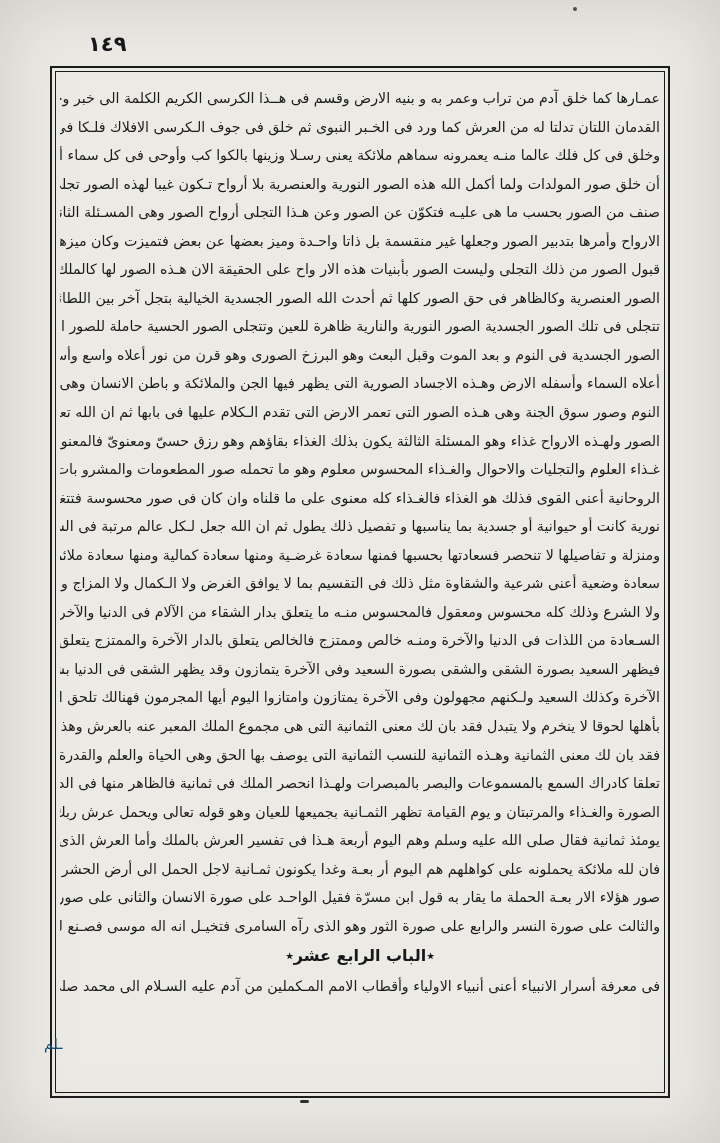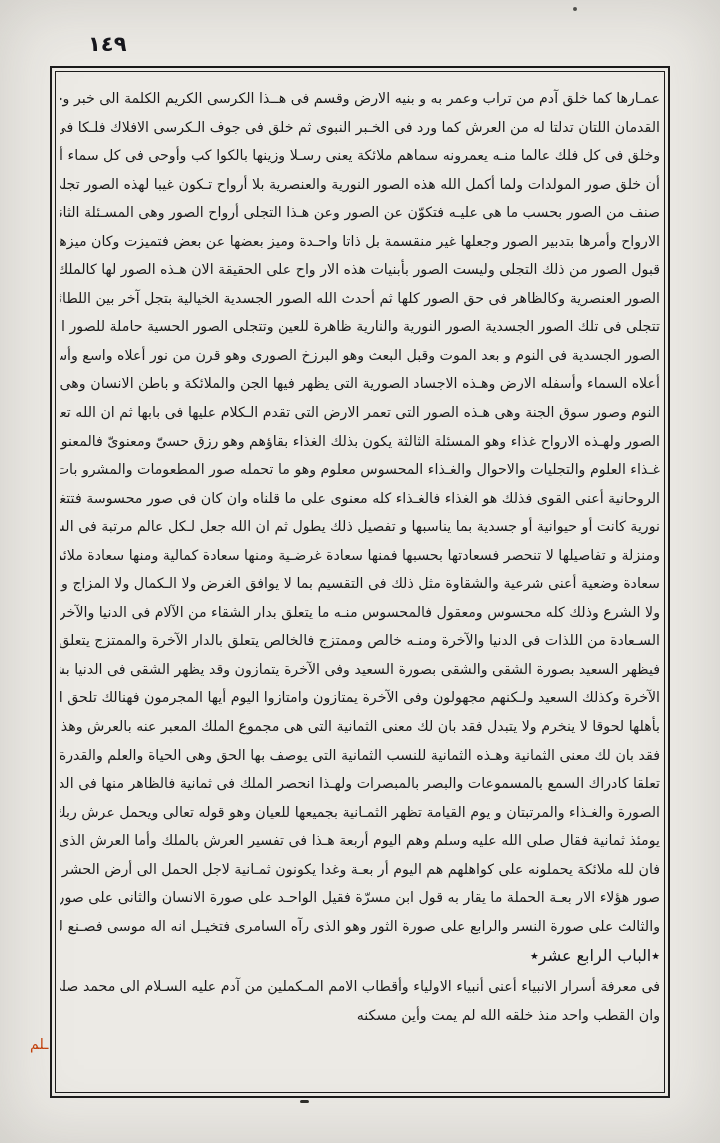--- a/index.html
+++ b/index.html
@@ -32,34 +32,34 @@
   }
   .line{
     height:28.55px;line-height:28.55px;font-size:14.2px;
     text-align:justify;text-align-last:justify;
     white-space:nowrap;overflow:hidden;
   }
   .line.center-last{
     text-align-last:center;
   }
   .heading{
-    height:32px;line-height:32px;text-align:right;
-    font-size:16px;font-weight:normal;color:#17171c;
+    height:32px;line-height:32px;text-align:center;
+    font-size:16px;font-weight:bold;color:#17171c;
   }
   .footer-line{
     height:28.6px;line-height:28.6px;font-size:14.2px;
     text-align:justify;text-align-last:justify;
     white-space:nowrap;overflow:hidden;
   }
   .footer-line.last{
     text-align-last:right;
   }
   .overflow-word{
-    position:absolute;left:30px;top:1030px;height:28.6px;line-height:28.6px;
-    font-size:14.2px;color:#c2410c;direction:rtl;z-index:5;
+    position:absolute;left:44px;top:1030px;height:28.6px;line-height:28.6px;
+    font-size:14.2px;color:#0c4a6e;direction:rtl;z-index:5;
     background:transparent;
   }
   .speck{position:absolute;background:#4a4a46;border-radius:50%;}
   .speck.s1{left:573px;top:7px;width:4px;height:4px;}
   .speck.s2{left:300px;top:1100px;width:9px;height:3px;border-radius:2px;background:#2c2c29;}
 </style>
 </head>
 <body>
 
 <div class="page">
@@ -98,21 +98,20 @@
     <div class="line">تعلقا كادراك السمع بالمسموعات والبصر بالمبصرات ولهـذا انحصر الملك فى ثمانية فالظاهر منها فى الدنيا أر بعـة</div>
     <div class="line">الصورة والغـذاء والمرتبتان و يوم القيامة تظهر الثمـانية بجميعها للعيان وهو قوله تعالى ويحمل عرش ربك فوقهم</div>
     <div class="line">يومئذ ثمانية فقال صلى الله عليه وسلم وهم اليوم أربعة هـذا فى تفسير العرش بالملك وأما العرش الذى هو السرير</div>
     <div class="line">فان لله ملائكة يحملونه على كواهلهم هم اليوم أر بعـة وغدا يكونون ثمـانية لاجل الحمل الى أرض الحشر وورد فى</div>
     <div class="line">صور هؤلاء الار بعـة الحملة ما يقار به قول ابن مسرّة فقيل الواحـد على صورة الانسان والثانى على صورة الاسـد</div>
     <div class="line">والثالث على صورة النسر والرابع على صورة الثور وهو الذى رآه السامرى فتخيـل انه اله موسى فصـنع لقومه</div>
 
     <div class="heading">٭الباب الرابع عشر٭</div>
 
     <div class="footer-line">فى معرفة أسرار الانبياء أعنى أنبياء الاولياء وأقطاب الامم المـكملين من آدم عليه السـلام الى محمد صلى الله عليه و</div>
-    <div class="footer-line last">وان القطب واحد منذ خلقه الله لم يمت وأين مسكنه</div>
   </div>
 
   <span class="overflow-word">ـلم</span>
 
   <span class="speck s1"></span>
   <span class="speck s2"></span>
 
 </div>
 
 </body></html>

